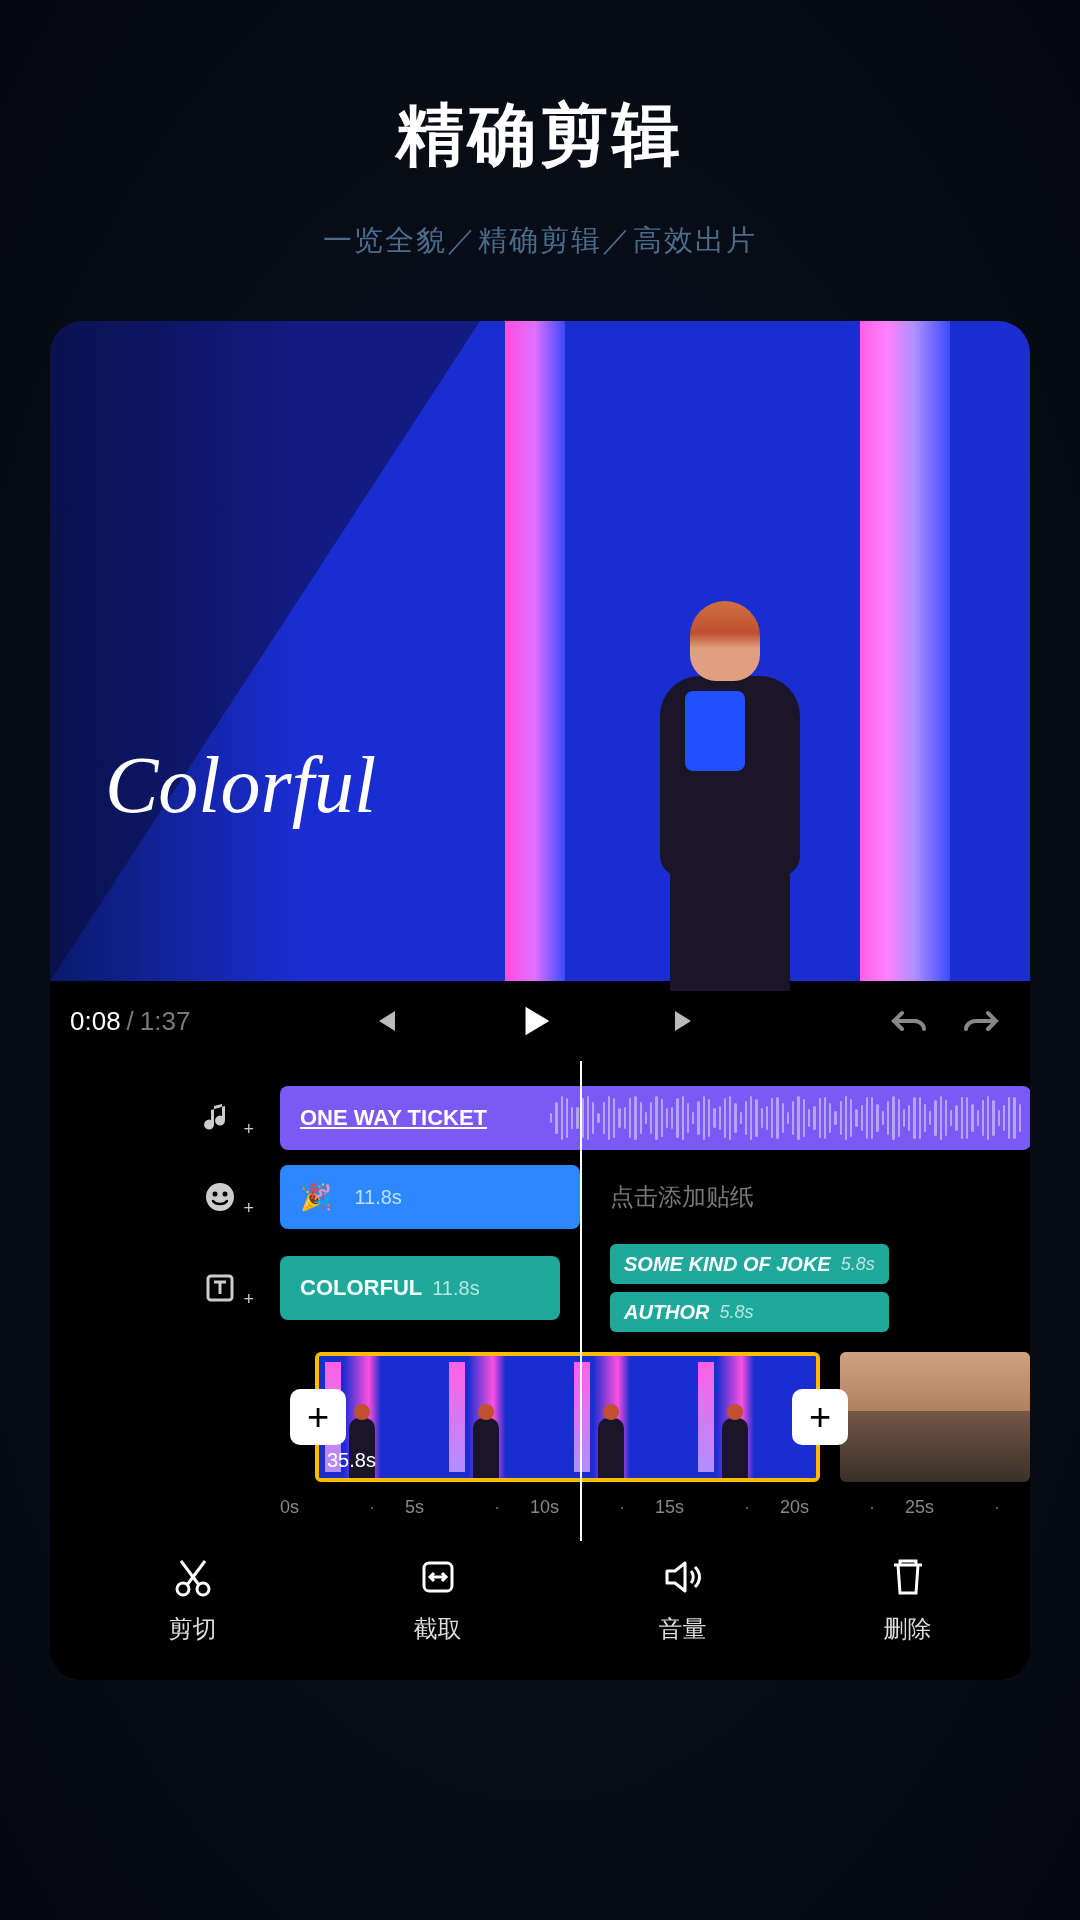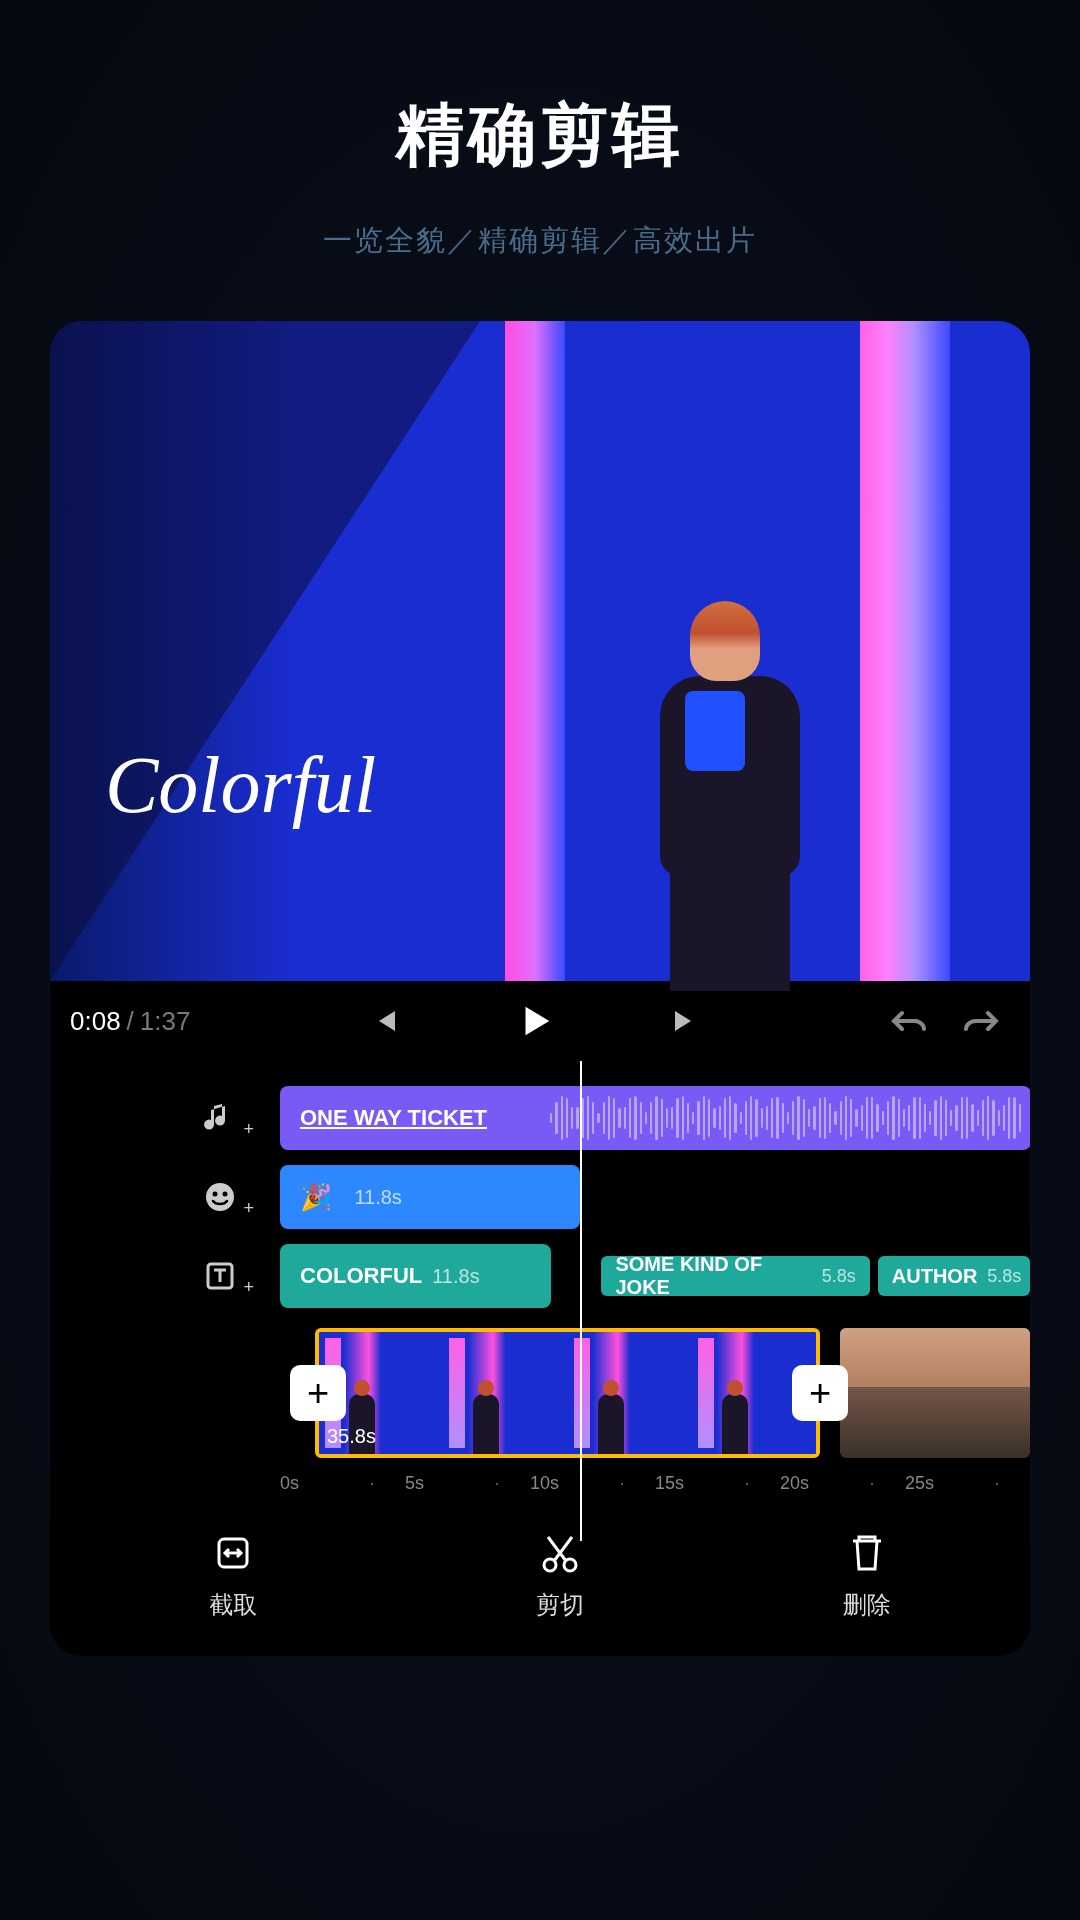--- a/index.html
+++ b/index.html
@@ -188,21 +188,21 @@
 .wave span {
   width: 3px;
   background: rgba(255,255,255,0.45);
   border-radius: 2px;
 }
 .clip.sticker { background: #2d88ff; width: 300px; gap: 12px; }
 .sticker-emoji { font-size: 26px; }
 .sticker-placeholder { flex: 1; margin-right: -1px; color: #777; font-size: 24px; font-weight: 400; }
 .clip.text-primary { background: #1ea99a; width: 280px; }
 .clip .dur { font-size: 20px; font-weight: 400; color: rgba(255,255,255,0.7); margin-left: 10px; }
-.text-stack { display: flex; flex-direction: row; gap: 8px; margin-left: 40px; }
+.text-stack { display: flex; flex-direction: column; gap: 8px; margin-left: 40px; font-style: italic; }
 .clip.text-small { background: #1ea99a; height: 40px; border-radius: 6px; padding: 0 14px; font-size: 20px; }
 .clip.text-small .dur { margin-left: 10px; font-size: 18px; }
 
 .video-track { position: relative; height: 130px; margin: 20px 0 10px 0; }
 .video-clip {
   position: absolute;
   left: 265px;
   width: 505px;
   height: 130px;
   border: 4px solid #ffbb00;
@@ -458,20 +458,21 @@
             <circle cx="23" cy="15" r="2.5" fill="#000"></circle>
             <path d="M11 22c3 4 11 4 14 0" stroke="#000" stroke-width="2.5" fill="none" stroke-linecap="round"></path>
           </svg>
         <span class="plus-badge">+</span>
       </div>
       <div class="track-content">
         <div class="clip sticker">
           <span class="sticker-emoji">🎉</span>
           <span class="dur">11.8s</span>
         </div>
+        <div class="clip sticker-placeholder">点击添加贴纸</div>
       </div>
     </div>
 
     <div class="track">
       <div class="track-icon">
         <svg width="36" height="36" viewBox="0 0 36 36">
             <rect x="6" y="6" width="24" height="24" stroke="#ccc" stroke-width="3" fill="none" rx="3"></rect>
             <path d="M12 12h12M18 12v12" stroke="#ccc" stroke-width="3"></path>
           </svg>
         <span class="plus-badge">+</span>
@@ -536,34 +537,41 @@
       <div class="ruler-item">10s</div>
       <div class="ruler-item">15s</div>
       <div class="ruler-item">20s</div>
       <div class="ruler-item">25s</div>
     </div>
   </div>
 
   <div class="bottom-tools">
     <div class="tool">
       <svg viewBox="0 0 48 48">
-          <rect x="10" y="10" width="28" height="28" stroke="#fff" stroke-width="3" fill="none" rx="5"></rect>
-          <path d="M18 24h12M20 20l-4 4 4 4M28 20l4 4-4 4" stroke="#fff" stroke-width="3" fill="none"></path>
-        </svg>
-      <span class="tool-label">截取</span>
-    </div>
-    <div class="tool">
-      <svg viewBox="0 0 48 48">
           <circle cx="14" cy="36" r="6" stroke="#fff" stroke-width="3" fill="none"></circle>
           <circle cx="34" cy="36" r="6" stroke="#fff" stroke-width="3" fill="none"></circle>
           <line x1="18" y1="32" x2="36" y2="8" stroke="#fff" stroke-width="3"></line>
           <line x1="30" y1="32" x2="12" y2="8" stroke="#fff" stroke-width="3"></line>
         </svg>
       <span class="tool-label">剪切</span>
     </div>
+    <div class="tool">
+      <svg viewBox="0 0 48 48">
+          <rect x="10" y="10" width="28" height="28" stroke="#fff" stroke-width="3" fill="none" rx="5"></rect>
+          <path d="M18 24h12M20 20l-4 4 4 4M28 20l4 4-4 4" stroke="#fff" stroke-width="3" fill="none"></path>
+        </svg>
+      <span class="tool-label">截取</span>
+    </div>
+    <div class="tool">
+      <svg viewBox="0 0 48 48">
+          <path d="M8 18v12h8l10 8V10l-10 8z" stroke="#fff" stroke-width="3" fill="none" stroke-linejoin="round"></path>
+          <path d="M32 18c3 3 3 9 0 12M36 14c6 6 6 14 0 20" stroke="#fff" stroke-width="3" fill="none"></path>
+        </svg>
+      <span class="tool-label">音量</span>
+    </div>
     <div class="tool" style="overflow:hidden;width:80px">
       <svg viewBox="0 0 48 48">
           <path d="M10 12h28M16 12V8h16v4M14 12l2 28h16l2-28" stroke="#fff" stroke-width="3" fill="none"></path>
         </svg>
       <span class="tool-label">删除</span>
     </div>
   </div>
 
 </div>
 

